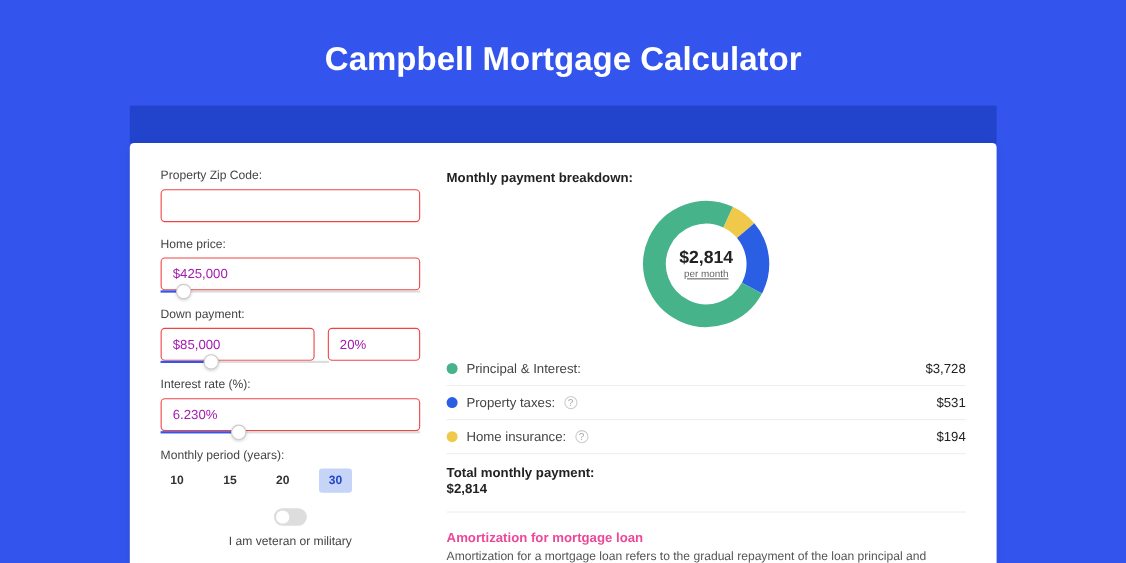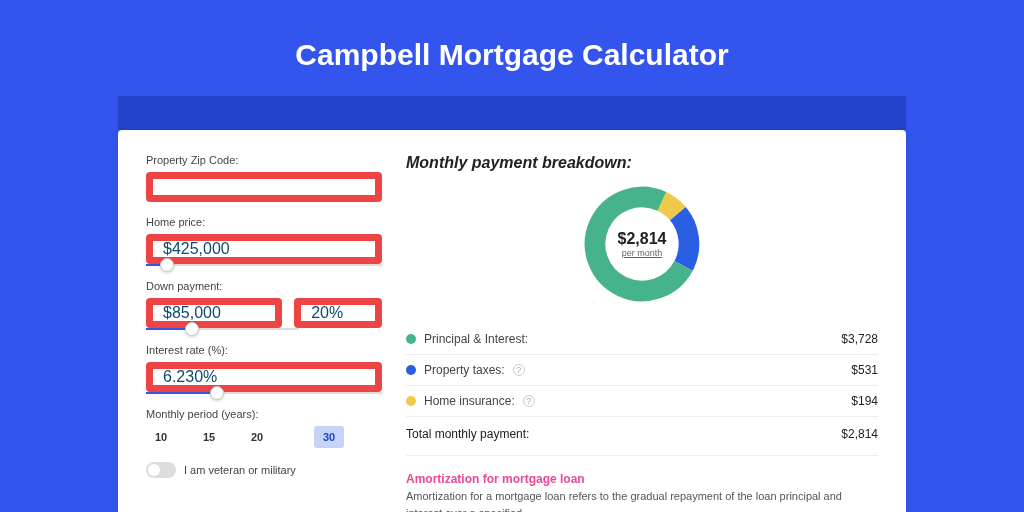--- a/index.html
+++ b/index.html
@@ -40,25 +40,25 @@
     .right-col { flex: 1; }
     .field-label {
       font-size: 11px;
       color: #444;
       margin-bottom: 6px;
       display: block;
     }
     .text-input {
       width: 100%;
       height: 30px;
-      border: 7px solid #ef4444;
+      border: 1px solid #ef4444;
       border-radius: 4px;
       padding: 0 10px;
-      font-size: 16px;
-      color: #0c4a6e;
+      font-size: 12px;
+      color: #a21caf;
       background: #fff;
     }
     .field-group { margin-bottom: 14px; }
     .slider-track {
       position: relative;
       height: 2px;
       background: #ddd;
       margin-top: 0px;
     }
     .slider-fill {
@@ -87,46 +87,45 @@
       width: 30px;
       height: 22px;
       font-size: 11px;
       border: none;
       background: transparent;
       color: #333;
       border-radius: 3px;
       cursor: pointer;
       font-weight: 600;
     }
-    .period-btn.active { background: #c6d4f7; color: #2244cc; margin-left: 24px; }
-    .toggle-row { display: flex; align-items: center; gap: 8px; margin-top: 14px; }
+    .period-btn.active { background: #c6d4f7; color: #2244cc; }
+    .toggle-row { display: flex; align-items: center; gap: 8px; margin-top: 14px; flex-direction: column; }
     .toggle {
       width: 30px;
       height: 16px;
       background: #ddd;
       border-radius: 8px;
       position: relative;
       cursor: pointer;
     }
     .toggle-knob {
       width: 12px;
       height: 12px;
       background: #fff;
       border-radius: 50%;
       position: absolute;
       top: 2px;
       left: 2px;
     }
     .toggle-label { font-size: 11px; color: #444; }
     .breakdown-title {
-      font-size: 16px;
+      font-size: 12px;
       font-weight: 700;
       color: #222;
       margin-bottom: 10px;
-      font-style: italic;
     }
     .donut-wrap { display: flex; justify-content: center; margin: 6px 0 18px 0; }
     .donut { position: relative; width: 124px; height: 124px; }
     .donut svg { width: 124px; height: 124px; }
     .donut-center {
       position: absolute;
       top: 50%; left: 50%;
       transform: translate(-50%, -50%);
       text-align: center;
     }
@@ -151,24 +150,25 @@
       justify-content: center;
       font-size: 9px;
       color: #aaa;
       border: 1px solid #ccc;
       border-radius: 50%;
     }
     .total-row {
       display: flex;
       justify-content: space-between;
       font-size: 12px;
-      font-weight: 400;
+      font-weight: 700;
       color: #222;
       padding: 10px 0 14px 0;
       border-top: 1px solid #eee;
+      flex-direction: column;
     }
     .amort-block {
       border-top: 1px solid #eee;
       padding-top: 16px;
     }
     .amort-title { font-size: 12px; font-weight: 700; color: #ec4899; margin-bottom: 2px; }
     .amort-text { font-size: 11px; color: #555; line-height: 1.5; }
   </style>
 </head>
 <body>

